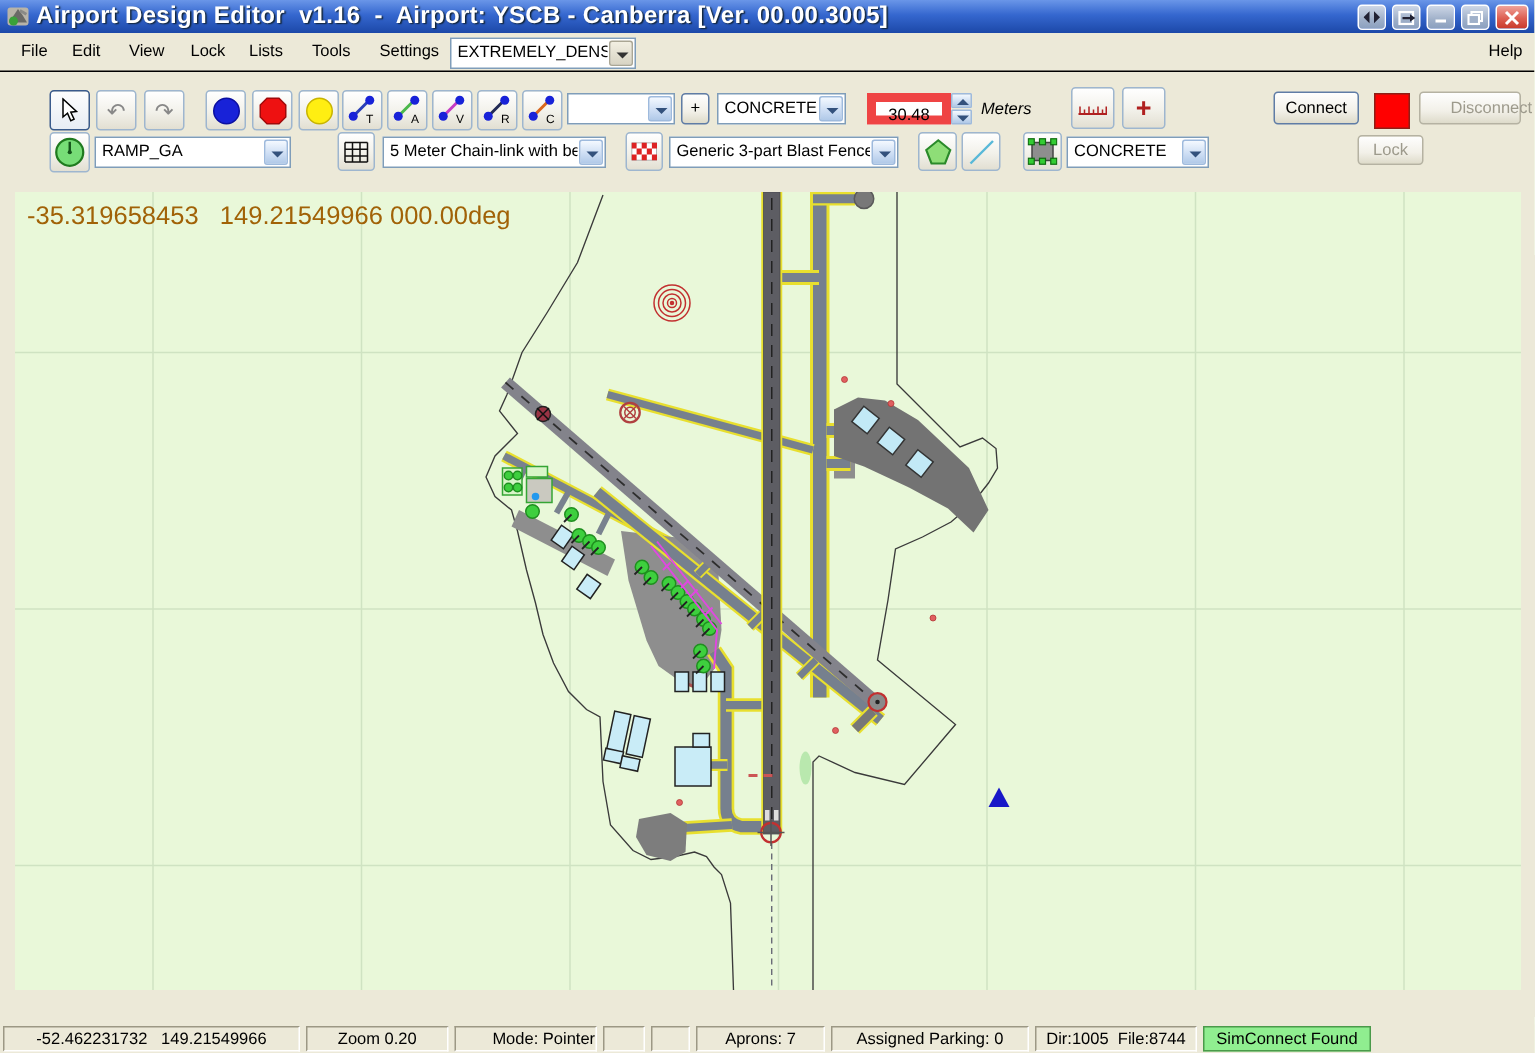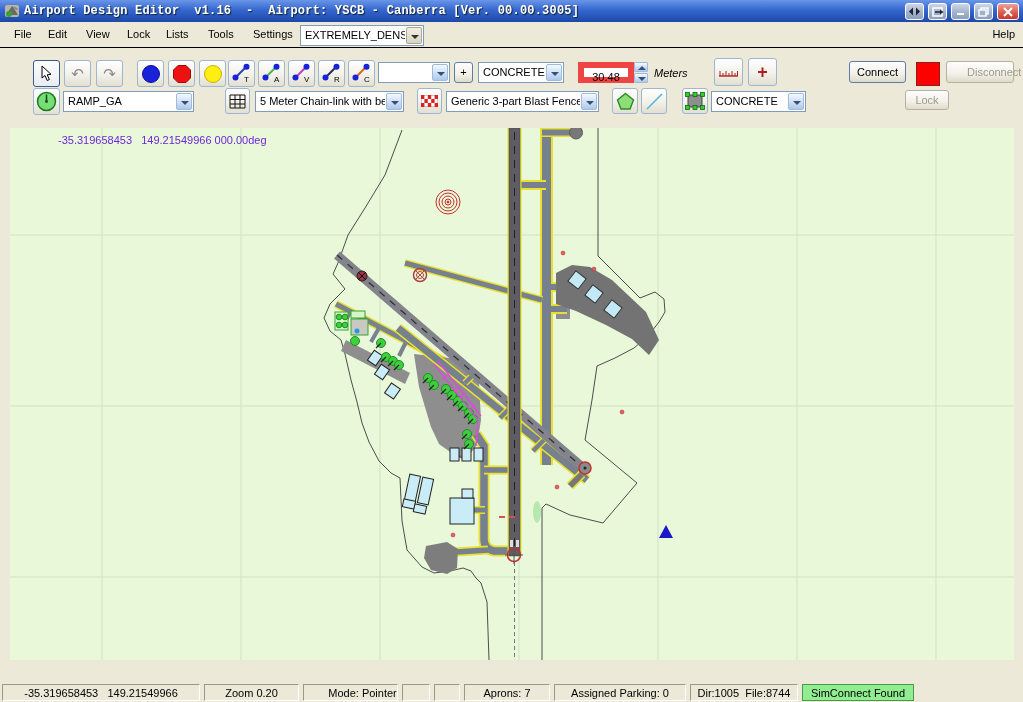--- a/index.html
+++ b/index.html
@@ -5,22 +5,22 @@
   * { box-sizing: border-box; margin: 0; padding: 0; }
   html,body { width:1023px; height:702px; }
   body { font-family:"Liberation Sans", sans-serif; font-size:11px; color:#000; }
   .window { position:relative; width:1023px; height:702px; background:#ece9d8; overflow:hidden; }
 
   
   .titlebar { position:absolute; left:0; top:0; width:1023px; height:22px;
     background:linear-gradient(180deg,#6a96e8 0%, #3567cf 45%, #1c48a8 100%);
     display:flex; align-items:center; }
   .app-icon { width:16px; height:16px; margin:0 4px 0 4px; }
-  .title-text { color:#fff; font-weight:bold; font-size:12px; white-space:pre;
-    text-shadow:1px 1px 1px #123; letter-spacing:0.2px;font-family:Liberation Mono, monospace; }
+  .title-text { color:#fff; font-weight:bold; font-size:16px; white-space:pre;
+    text-shadow:1px 1px 1px #123; letter-spacing:0.2px; }
   .winbtns { position:absolute; right:4px; top:3px; display:flex; gap:4px; }
   .wbtn { width:19px; height:17px; border:1px solid #fff; border-radius:3px;
     background:linear-gradient(180deg,#cdd6e6 0%, #9fb0c9 60%, #8ba0bf 100%);
     display:flex; align-items:center; justify-content:center; }
   .wbtn svg { display:block; }
   .wbtn.close { width:22px; background:linear-gradient(180deg,#f0a29a 0%, #dd5f52 55%, #c93a2c 100%); }
 
   
   .menubar { position:absolute; left:0; top:22px; width:1023px; height:26px; background:#ece9d8;
     border-bottom:1px solid #000000; }
@@ -60,21 +60,21 @@
     background:linear-gradient(180deg,#f4f9ff,#b0c9e8); border:1px solid #9ebadd; border-radius:1px; }
   .spinbtns .up { top:0; } .spinbtns .dn { top:11px; }
   .spinbtns i { position:absolute; left:3px; width:0; height:0; border-left:4px solid transparent; border-right:4px solid transparent; }
   .spinbtns .up i { top:3px; border-bottom:4px solid #33517c; }
   .spinbtns .dn i { top:3px; border-top:4px solid #33517c; }
 
   .unit-label { position:absolute; line-height:14px;font-style:italic; }
 
   
   .map { position:absolute; left:10px; top:128px; width:1004px; height:532px; background:#e9f8d9; }
-  .map-readout { position:absolute; left:8px; top:6px; color:#6d28d9; font-size:11px; white-space:pre;margin-left:40px; }
+  .map-readout { position:absolute; left:8px; top:6px; color:#a16207; font-size:17px; white-space:pre; }
 
   
   .statusbar { position:absolute; left:0; top:683px; width:1023px; height:19px; background:#ece9d8; }
   .spanel { position:absolute; top:1px; height:17px; line-height:16px; text-align:center;
     background:#ece9d8; border:1px solid; border-color:#9c9884 #ffffff #ffffff #9c9884; white-space:pre; overflow:hidden; }
   .spanel.green { background:#90ee90; border-color:#4a9a4a; }
 </style>
 </head>
 <body>
 
@@ -536,21 +536,21 @@
           <circle cx="547" cy="359" r="2"></circle>
             <circle cx="443" cy="407" r="2"></circle>
         </g>
         <polygon points="656,397 649,410 663,410" fill="#1818c8"></polygon>
       </g>
     </svg>
     <div class="map-readout">-35.319658453   149.21549966 000.00deg</div>
   </div>
 
   <div class="statusbar">
-    <span class="spanel" style="left:2px; width:198px;">-35.319658453   149.21549966</span>
+    <span class="spanel" style="left:2px; width:198px;">-52.462231732   149.21549966</span>
     <span class="spanel" style="left:204px; width:95px;">Zoom 0.20</span>
     <span class="spanel" style="left:303px; width:95px;padding-left:24px;">Mode: Pointer</span>
     <span class="spanel" style="left:402px; width:28px;"></span>
     <span class="spanel" style="left:434px; width:26px;"></span>
     <span class="spanel" style="left:464px; width:86px;">Aprons: 7</span>
     <span class="spanel" style="left:554px; width:132px;">Assigned Parking: 0</span>
     <span class="spanel" style="left:690px; width:108px;">Dir:1005  File:8744</span>
     <span class="spanel green" style="left:802px; width:112px;">SimConnect Found</span>
   </div>
 

